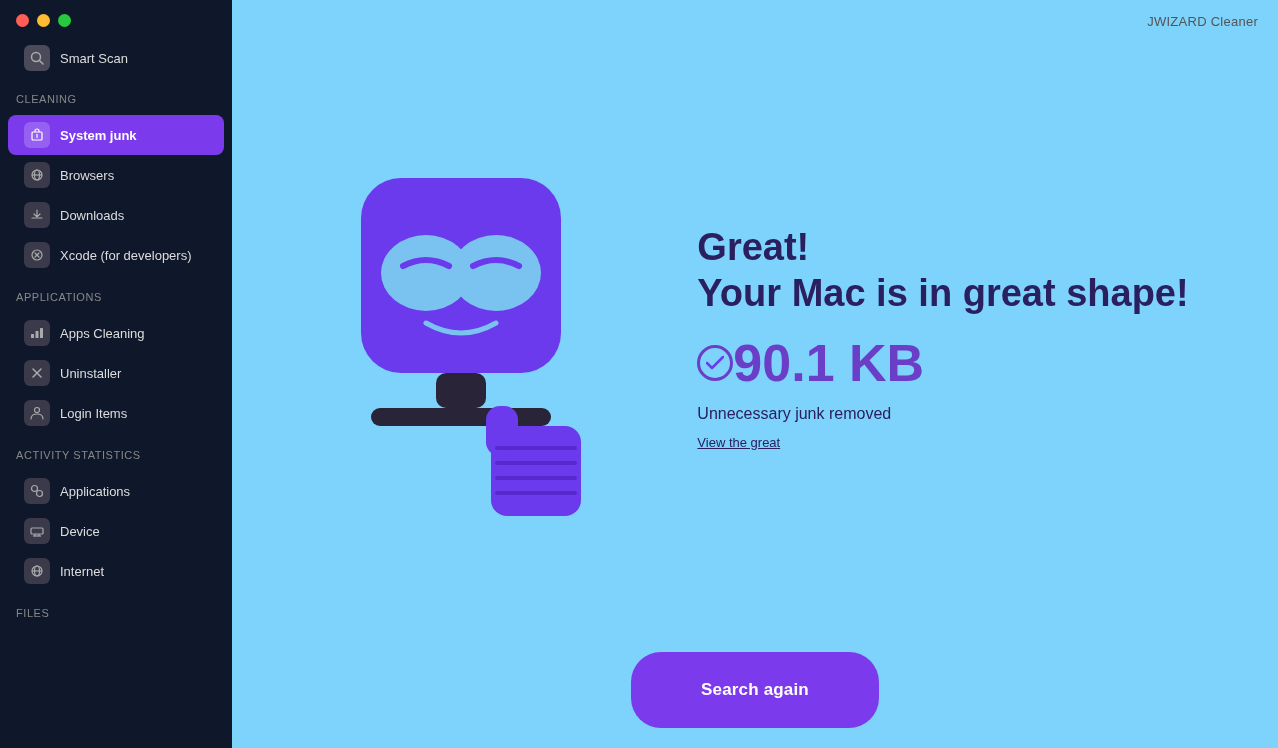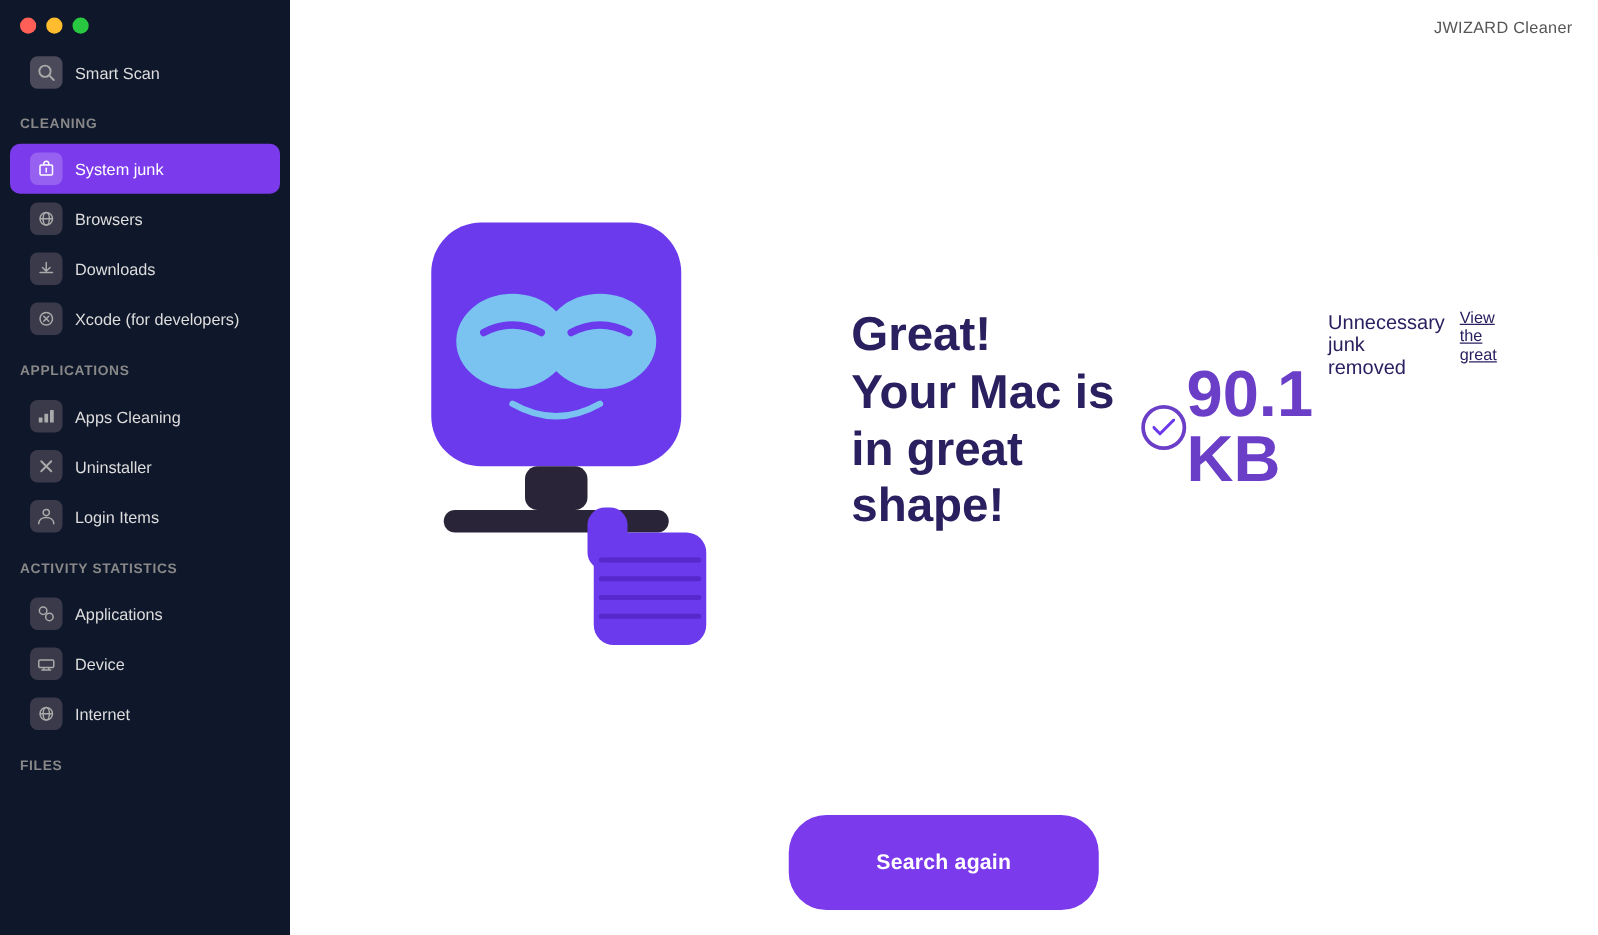--- a/index.html
+++ b/index.html
@@ -58,21 +58,21 @@
       background: #4a4a5a;
       border-radius: 6px;
       display: flex;
       align-items: center;
       justify-content: center;
       font-size: 14px;
     }
 
     .sidebar-section-label {
       font-size: 11px;
-      font-weight: 700;
+      font-weight: 400;
       color: #888;
       text-transform: uppercase;
       letter-spacing: 0.05em;
       padding: 6px 16px 4px 16px;
     }
 
     .sidebar-item {
       display: flex;
       align-items: center;
       gap: 10px;
@@ -100,29 +100,29 @@
       background: rgba(255,255,255,0.2);
     }
 
     .sidebar-item-label {
       font-size: 13px;
       color: #ddd;
       font-weight: 400;
     }
     .sidebar-item.active .sidebar-item-label {
       color: #fff;
-      font-weight: 400;
+      font-weight: 700;
     }
 
     .sidebar-spacer { height: 6px; }
 
     
     .main-content {
       flex: 1;
-      background: #ffffff;
+      background: #7dd3fc;
       display: flex;
       flex-direction: column;
       position: relative;
       justify-content: flex-end;
     }
 
     .top-bar {
       display: flex;
       justify-content: flex-end;
       padding: 14px 20px;
@@ -165,21 +165,21 @@
     }
 
     .robot-svg {
       width: 260px;
       height: 360px;
     }
 
     
     .result-text {
       display: flex;
-      flex-direction: row;
+      flex-direction: column;
       gap: 12px;
       margin-left: 16px;
     }
 
     .result-heading {
       font-size: 38px;
       font-weight: 700;
       color: #2a2060;
       line-height: 1.2;
     }

